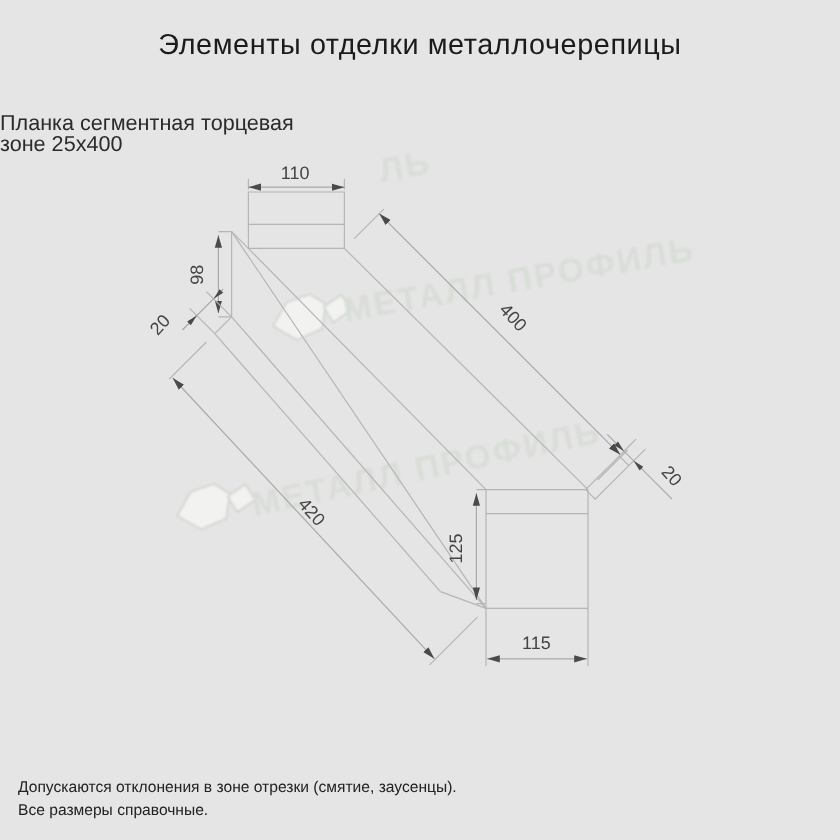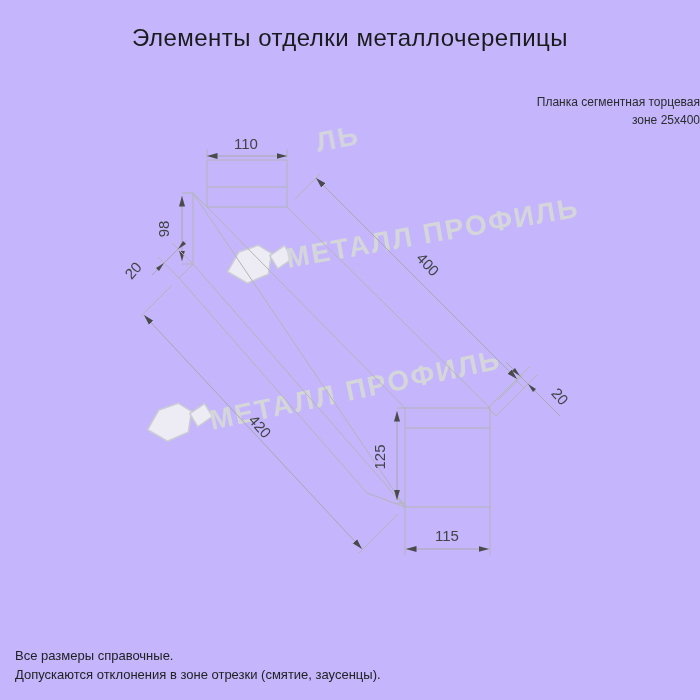--- a/index.html
+++ b/index.html
@@ -1,21 +1,21 @@
 <!DOCTYPE html>
 <html><head>
 <meta charset="utf-8">
 <style>
   html,body{margin:0;padding:0;background:#ffffff;}
-  #page{position:relative;width:700px;height:700px;background:#c4b5fd;overflow:hidden;
+  #page{position:relative;width:700px;height:700px;background:#e5e5e5;overflow:hidden;
         font-family:"Liberation Sans", sans-serif;}
   .title{position:absolute;left:0;top:24px;width:700px;text-align:center;
          font-size:24px;color:#1b1b1b;letter-spacing:0.5px;}
-  .subtitle{position:absolute;left:0;top:93px;width:700px;text-align:right;
-            font-size:12px;color:#2b2b2b;line-height:18px;}
+  .subtitle{position:absolute;left:0;top:93px;width:700px;text-align:left;
+            font-size:18px;color:#2b2b2b;line-height:18px;}
   .footer{position:absolute;left:15px;top:646px;font-size:13px;color:#222222;line-height:19px;}
   svg{position:absolute;left:0;top:0;}
   .dline{stroke:#b5b5b5;stroke-width:1;fill:none;}
   .dimline{stroke:#a9a9a9;stroke-width:1;fill:none;}
   .extline{stroke:#b5b5b5;stroke-width:1;fill:none;}
   .dimtext{font-family:"Liberation Sans",sans-serif;font-size:15px;fill:#444444;text-anchor:middle;}
   .arrow{fill:#4a4a4a;}
   .wmtext{font-family:"Liberation Sans",sans-serif;font-size:28px;font-weight:bold;
           letter-spacing:2px;fill:#d7dcd5;}
   .wmlogo{stroke:#ccd2cb;stroke-width:1.5;fill:#f5f6f3;}
@@ -129,17 +129,17 @@
       <text class="dimtext" transform="translate(385,457) rotate(-90)">125</text>
     </g>
 
     <g>
       <path class="dimline" d="M406,549 H489" marker-start="url(#arr)" marker-end="url(#arr)"></path>
       <text class="dimtext" transform="translate(447,541)">115</text>
     </g>
   </svg>
 
   <div class="footer">
+    <div>Допускаются отклонения в зоне отрезки (смятие, заусенцы).</div>
     <div>Все размеры справочные.</div>
-    <div>Допускаются отклонения в зоне отрезки (смятие, заусенцы).</div>
   </div>
 
 </div>
 
 </body></html>

